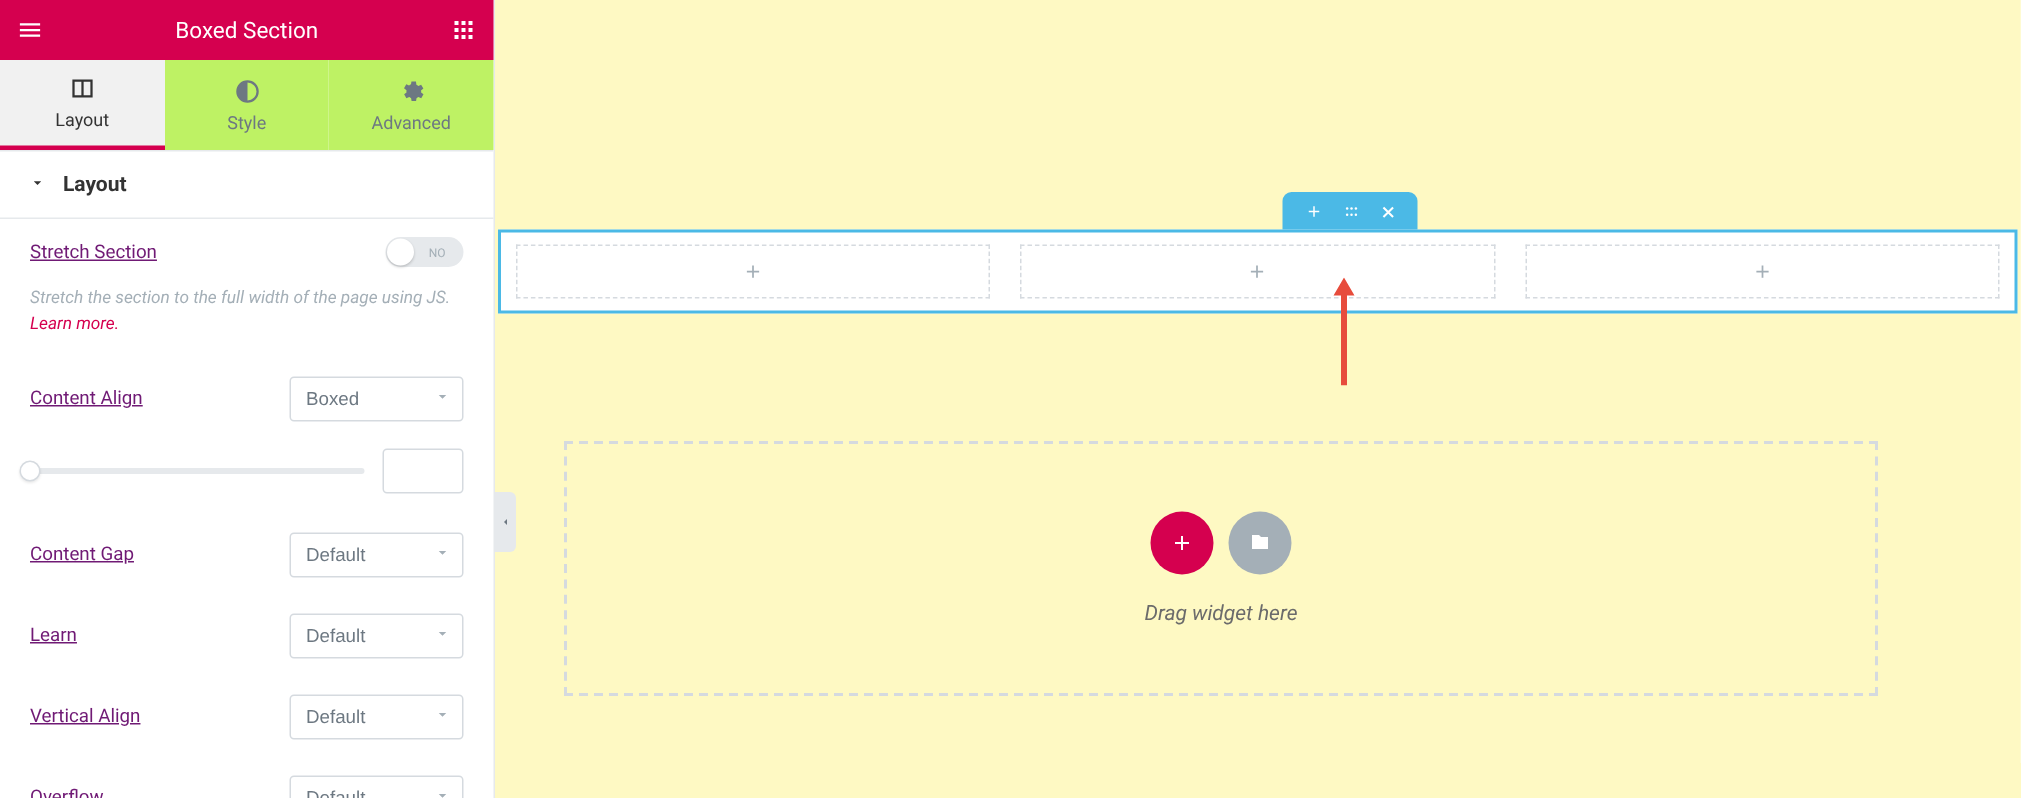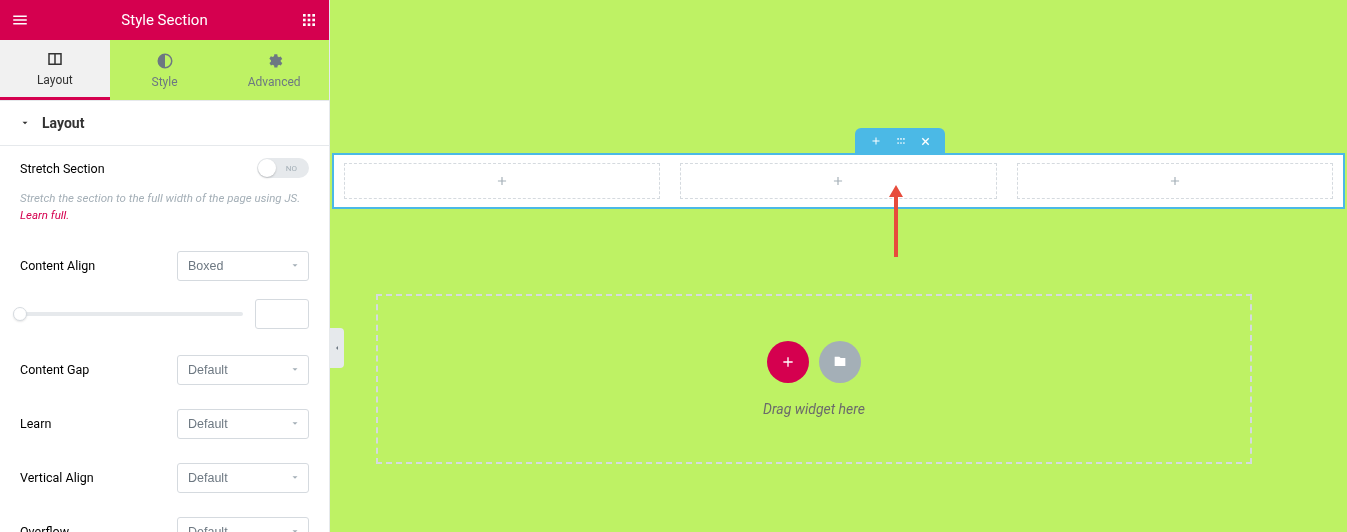--- a/index.html
+++ b/index.html
@@ -19,41 +19,41 @@
 .tab svg { width: 18px; height: 18px; fill: #6d7882; margin-bottom: 5px; }
 .tab.active svg { fill: #333; }
 
 .section-heading { display: flex; align-items: center; padding: 14px 20px; border-bottom: 1px solid #e6e9ec; cursor: pointer; }
 .section-heading .caret { margin-right: 12px; }
 .section-heading-title { font-size: 14px; font-weight: 700; color: #333; }
 .caret svg { width: 10px; height: 10px; fill: #333; }
 
 .controls { padding: 0; overflow-y: auto; flex: 1; }
 .control-row { display: flex; align-items: center; justify-content: space-between; padding: 12px 20px; }
-.control-label { font-size: 12.5px; color: #000000; }
+.control-label { font-size: 12.5px; color: #701a75; text-decoration: underline; }
 
 .toggle { position: relative; width: 52px; height: 20px; background: #e6e9ec; border-radius: 10px; cursor: pointer; display: flex; align-items: center; }
 .toggle-knob { position: absolute; left: 1px; width: 18px; height: 18px; background: #fff; border-radius: 50%; box-shadow: 0 1px 2px rgba(0,0,0,0.2); }
 .toggle-label { position: absolute; right: 12px; font-size: 8px; color: #a4afb7; }
 
 .hint { padding: 0 20px 14px; font-size: 11.5px; font-style: italic; color: #a4afb7; line-height: 1.5; }
 .hint a { color: #d5004f; text-decoration: none; }
 
-.select-wrap { position: relative; width: 132px; }
+.select-wrap { position: relative; width: 116px; }
 .select { width: 100%; height: 30px; padding: 0 28px 0 10px; border: 1px solid #d5dadf; border-radius: 3px; background: #fff; font-size: 12.5px; color: #6d7882; appearance: none; cursor: pointer; }
 .select-chevron { position: absolute; right: 9px; top: 50%; transform: translateY(-50%); pointer-events: none; }
 .select-chevron svg { width: 10px; height: 10px; fill: #a4afb7; }
 
 .slider-row { display: flex; align-items: center; padding: 6px 20px 14px; gap: 12px; }
 .slider-track { flex: 1; height: 4px; background: #e6e9ec; border-radius: 2px; position: relative; }
 .slider-thumb { position: absolute; left: 0; top: 50%; transform: translate(-50%, -50%); width: 14px; height: 14px; background: #fff; border: 1px solid #d5dadf; border-radius: 50%; box-shadow: 0 1px 2px rgba(0,0,0,0.1); cursor: pointer; }
 .slider-value { width: 54px; height: 30px; border: 1px solid #d5dadf; border-radius: 3px; padding: 0 6px; font-size: 12px; }
 
 
-.canvas { position: absolute; left: 330px; top: 0; right: 0; bottom: 0; background: #bef264; }
+.canvas { position: absolute; left: 330px; top: 0; right: 0; bottom: 0; background: #fef9c3; }
 
 .collapse-handle { position: absolute; left: 0; top: 328px; width: 14px; height: 40px; background: #e6e9ec; border-radius: 0 4px 4px 0; display: flex; align-items: center; justify-content: center; cursor: pointer; }
 .collapse-handle svg { width: 8px; height: 8px; fill: #6d7882; }
 
 .section-tab { position: absolute; left: 525px; top: 128px; width: 90px; height: 26px; background: #4bb9e6; border-radius: 6px 6px 0 0; display: flex; align-items: center; justify-content: center; gap: 12px; }
 .section-tab-btn { display: flex; align-items: center; justify-content: center; cursor: pointer; }
 .section-tab-btn svg { fill: #fff; }
 
 .section-outline { position: absolute; left: 2px; top: 153px; width: 1013px; height: 56px; border: 2px solid #4bb9e6; background: #fff; display: flex; gap: 20px; padding: 8px 10px; }
 .col-box { flex: 1; border: 1px dashed #d5dadf; display: flex; align-items: center; justify-content: center; }
@@ -73,21 +73,21 @@
 </head>
 <body>
 
 <div class="panel">
   <div class="panel-header">
     <div class="header-icon">
       <svg viewBox="0 0 24 24" width="18" height="18">
           <path d="M3 6h18v2H3V6zm0 5h18v2H3v-2zm0 5h18v2H3v-2z"></path>
         </svg>
     </div>
-    <div class="panel-header-title">Style Section</div>
+    <div class="panel-header-title">Boxed Section</div>
     <div class="header-icon">
       <svg viewBox="0 0 24 24" width="16" height="16">
           <rect x="3" y="3" width="4" height="4"></rect>
           <rect x="10" y="3" width="4" height="4"></rect>
           <rect x="17" y="3" width="4" height="4"></rect>
           <rect x="3" y="10" width="4" height="4"></rect>
           <rect x="10" y="10" width="4" height="4"></rect>
           <rect x="17" y="10" width="4" height="4"></rect>
           <rect x="3" y="17" width="4" height="4"></rect>
           <rect x="10" y="17" width="4" height="4"></rect>
@@ -130,21 +130,21 @@
 
     <div class="control-row">
       <span class="control-label">Stretch Section</span>
       <div class="toggle">
         <div class="toggle-knob"></div>
         <span class="toggle-label">NO</span>
       </div>
     </div>
 
     <div class="hint">
-      <span>Stretch the section to the full width of the page using JS. </span><a href="#">Learn full.</a>
+      <span>Stretch the section to the full width of the page using JS. </span><a href="#">Learn more.</a>
     </div>
 
     <div class="control-row">
       <span class="control-label">Content Align</span>
       <div class="select-wrap">
         <select class="select">
           <option>Boxed</option>
         </select>
         <span class="select-chevron"><svg viewBox="0 0 24 24">
               <path d="M6 9l6 6 6-6z"></path>

